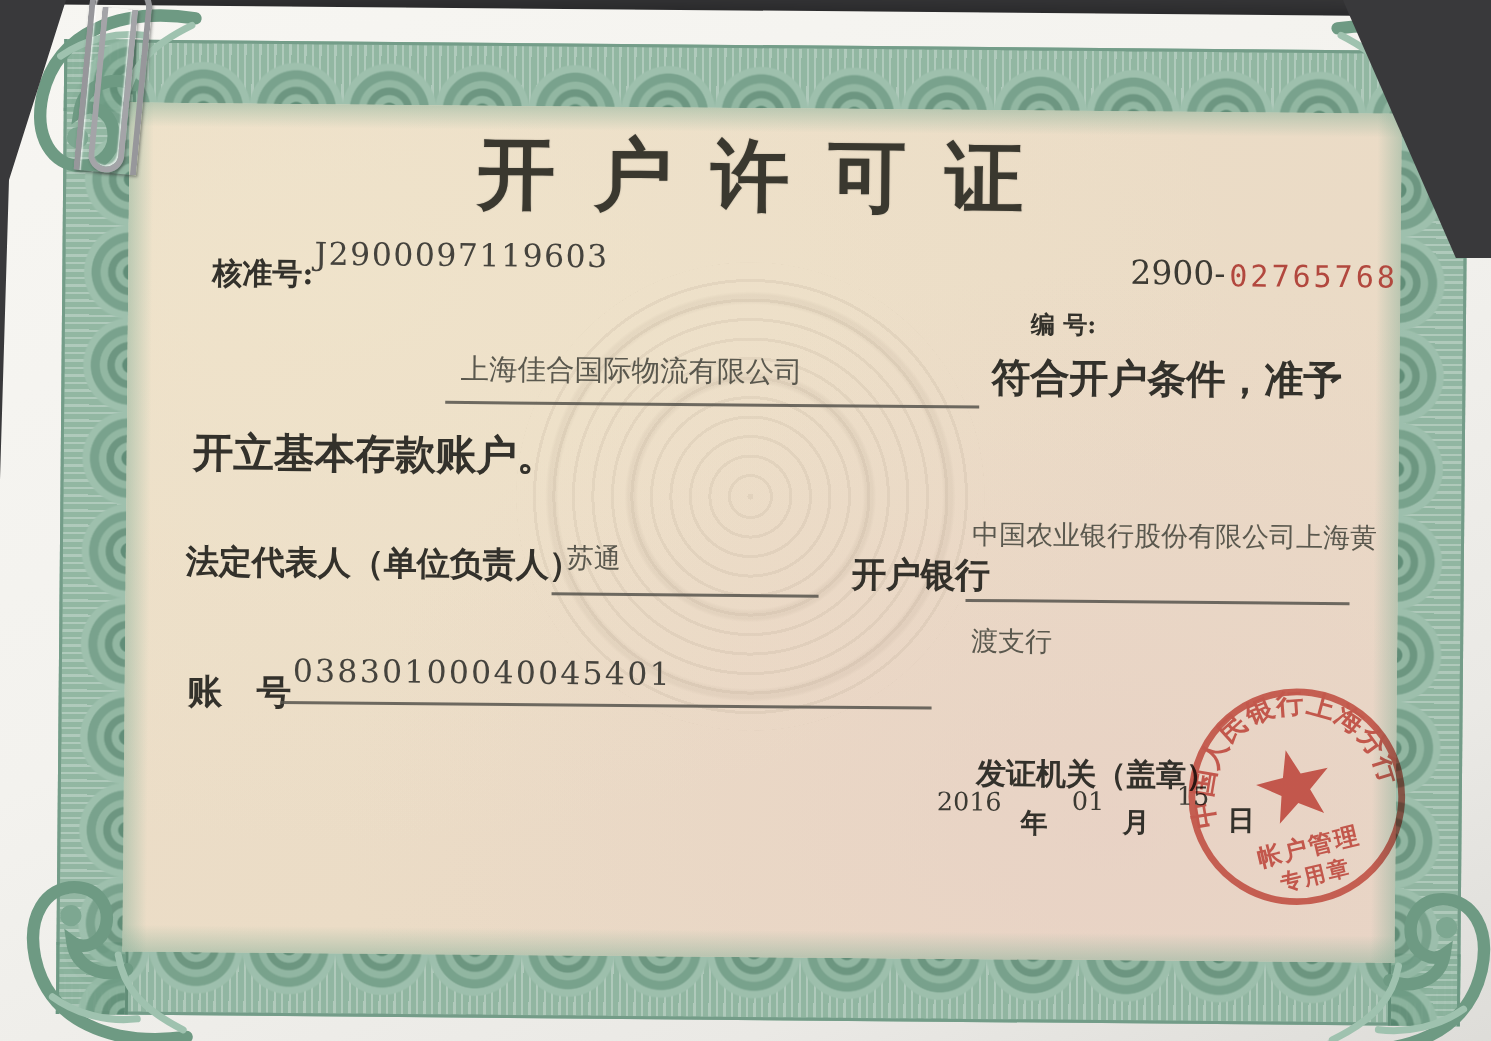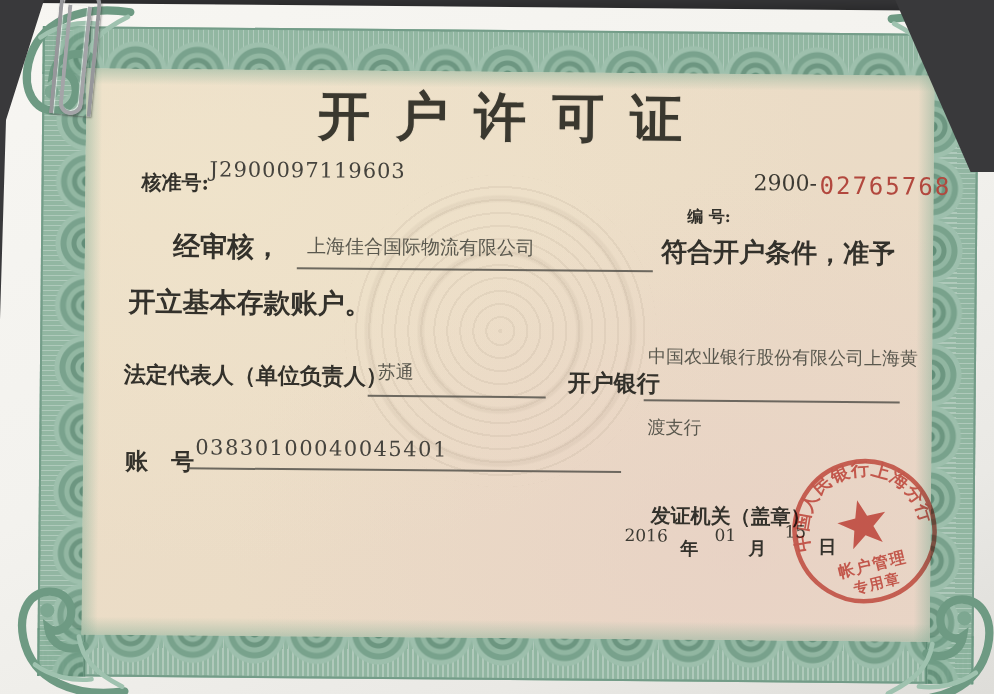--- a/index.html
+++ b/index.html
@@ -133,23 +133,22 @@
   </div>
   <div class="rosette"></div>
 
   <div class="t title">开户许可证</div>
 
   <div class="t lbl" style="left:148px;top:165px;font-size:20px;">核准号:</div>
   <div class="t" style="left:216px;top:153px;font-size:21px;letter-spacing:1px;color:#45433d;">J2900097119603</div>
 
   <div class="t lbl" style="left:694px;top:163px;font-size:16px;margin-top:35px;">编 号:</div>
   <div class="t" style="left:760px;top:161px;font-size:22px;color:#3c3a33;">2900-</div>
-  <div class="t mono-red" style="left:826px;top:162px;font-size:24px;text-align:right;">02765768</div>
+  <div class="t mono-red" style="left:826px;top:162px;font-size:20px;text-align:right;">02765768</div>
 
-  <div class="t lbl" style="left:180px;top:224px;font-size:27px;">经审核，</div>
   <div class="t typed" style="left:314px;top:228px;font-size:19px;">上海佳合国际物流有限公司</div>
   <div class="uline" style="left:304px;top:262px;width:356px;"></div>
   <div class="t lbl" style="left:668px;top:226px;font-size:26px;">符合开户条件，准予</div>
 
   <div class="t lbl" style="left:136px;top:280px;font-size:27px;">开立基本存款账户。</div>
 
   <div class="t lbl" style="left:132px;top:356px;font-size:22px;">法定代表人（单位负责人）</div>
   <div class="t typed" style="left:386px;top:354px;font-size:18px;">苏通</div>
   <div class="uline" style="left:376px;top:389px;width:178px;"></div>
 

